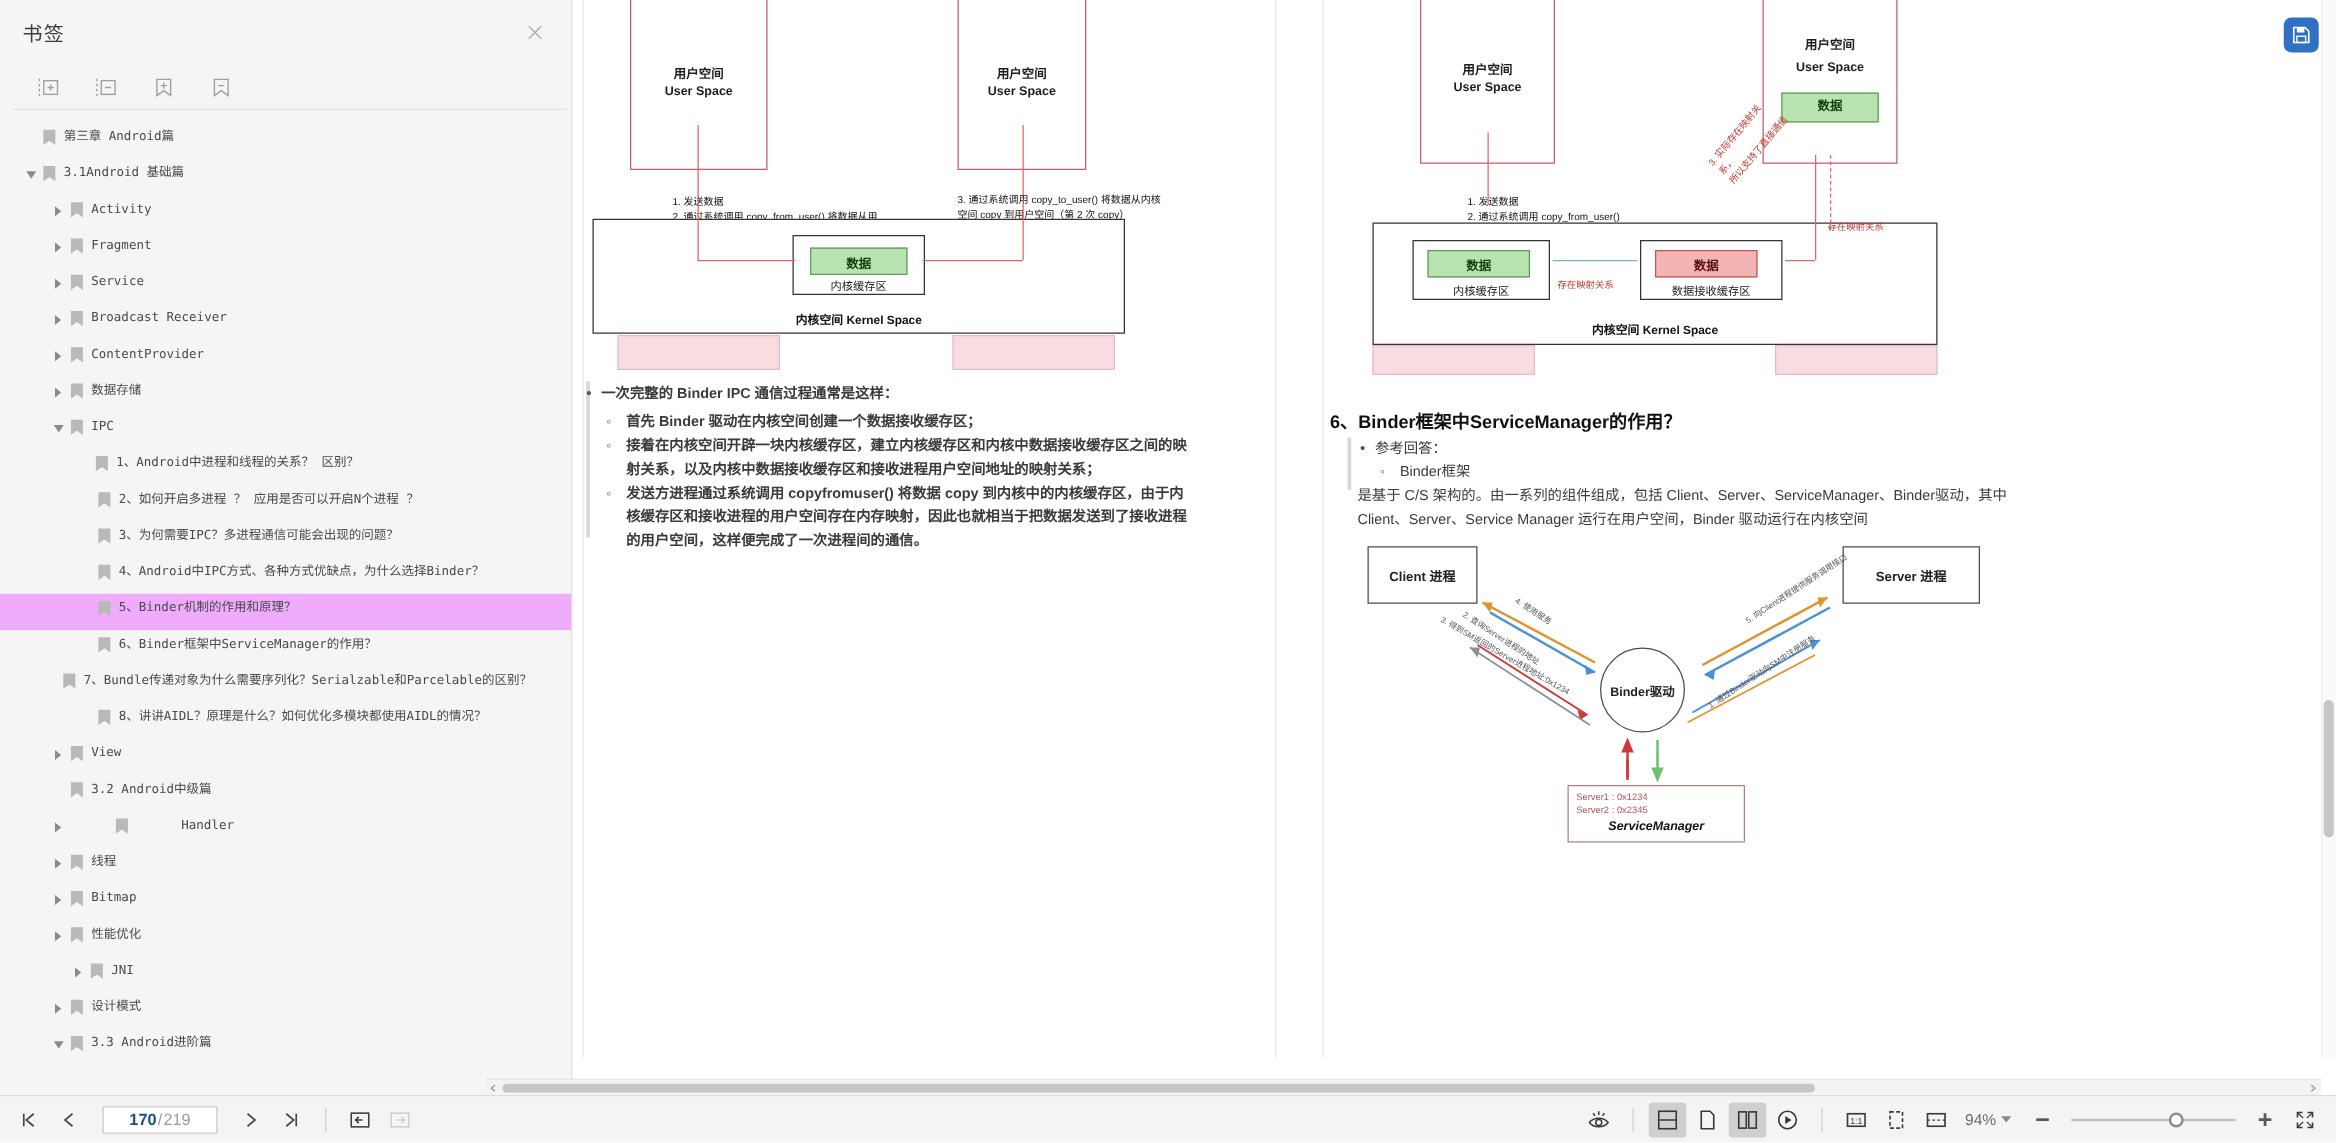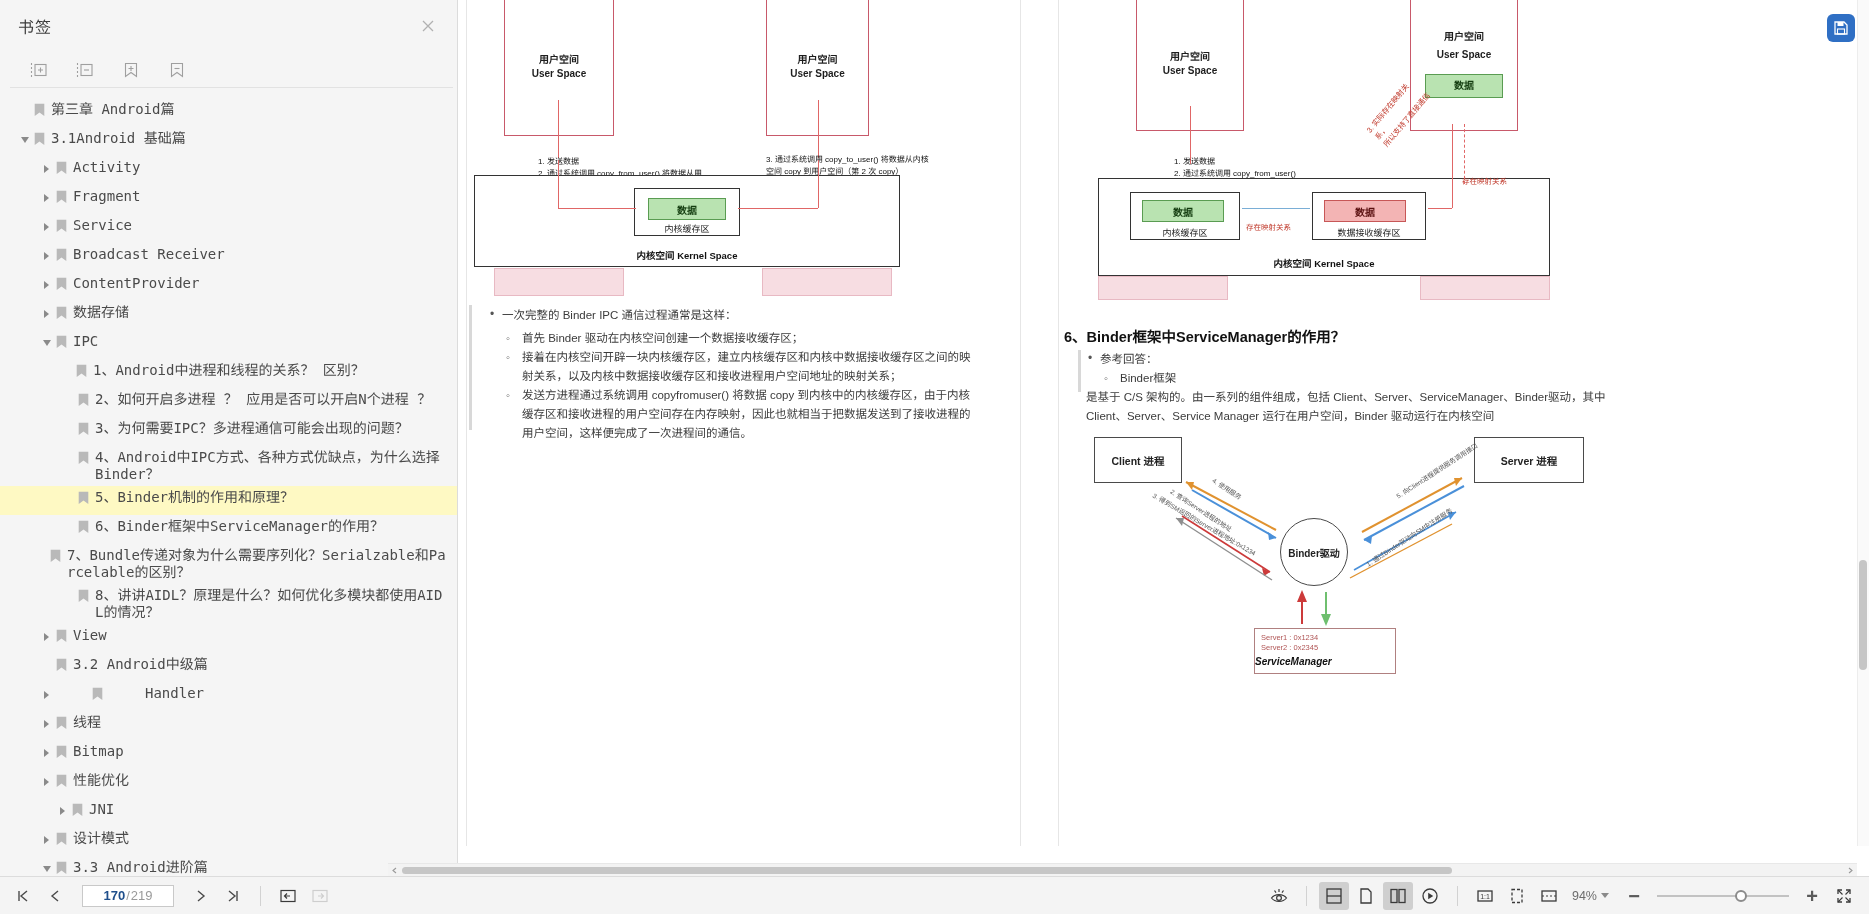--- a/index.html
+++ b/index.html
@@ -54,21 +54,21 @@
     padding: 10px 0 0 0;
     position: relative;
   }
   .tnode {
     display: flex; align-items: flex-start;
     min-height: 29px;
     padding: 3px 10px 3px 0;
     cursor: pointer;
     line-height: 17px;
   }
-  .tnode.sel { background: #fef9c3; }
+  .tnode.sel { background: #f0abfc; }
   .tnode .twist {
     width: 13px; flex: 0 0 13px;
     height: 17px;
     display: flex; align-items: center; justify-content: center;
     margin-top: 1px;
   }
   .tnode .twist i {
     display: block; width: 0; height: 0;
     border-left: 5px solid #8a8a8a;
     border-top: 4px solid transparent;
@@ -79,21 +79,21 @@
     border-right: 4.5px solid transparent;
     border-top: 6px solid #8a8a8a;
     border-bottom: 0;
   }
   .bm-ico {
     flex: 0 0 11px; width: 11px; height: 14px;
     margin: 2px 6px 0 3px;
   }
   .tlabel {
     font-family: "DejaVu Sans Mono", "Liberation Mono", monospace;
-    font-size: 14px;
+    font-size: 10px;
     color: #4a4a4a;
     white-space: normal;
     word-break: break-all;
   }
 
   
   .viewer {
     flex: 1 1 auto; min-width: 0;
     background: #ffffff;
     position: relative;
@@ -497,21 +497,21 @@
 
         <div class="dg" style="left:92px; top:208px; width:78px; height:1px; background:#e06666;"></div>
         <div class="dg" style="left:272px; top:208px; width:80px; height:1px; background:#e06666;"></div>
         <div class="dg" style="left:352px; top:160px; width:1px; height:48px; background:#e06666;"></div>
         <div class="dg" style="left:92px; top:160px; width:1px; height:48px; background:#e06666;"></div>
 
         <div class="dg pinkband" style="left:28px; top:268px; width:130px; height:28px;"></div>
         <div class="dg pinkband" style="left:296px; top:268px; width:130px; height:28px;"></div>
 
         <div class="quote-bar" style="left:3px; top:305px; height:125px;"></div>
-        <div class="txtblock" style="left:22px; top:306px; width:490px;">
+        <div class="txtblock" style="left:1px; top:306px; width:490px;font-weight:bold;">
           <div class="bullet-l1">一次完整的 Binder IPC 通信过程通常是这样：</div>
           <div class="bullet-l2" style="margin-top:4px;">首先 Binder 驱动在内核空间创建一个数据接收缓存区；</div>
           <div class="bullet-l2">接着在内核空间开辟一块内核缓存区，建立内核缓存区和内核中数据接收缓存区之间的映射关系，以及内核中数据接收缓存区和接收进程用户空间地址的映射关系；</div>
           <div class="bullet-l2">发送方进程通过系统调用 copyfromuser() 将数据 copy 到内核中的内核缓存区，由于内核缓存区和接收进程的用户空间存在内存映射，因此也就相当于把数据发送到了接收进程的用户空间，这样便完成了一次进程间的通信。</div>
         </div>
       </div>
 
       <div class="page-gap">
         <div style="position:relative;height:100%;">
           <div class="pg-rule" style="left:6px;"></div>
@@ -569,21 +569,21 @@
         </div>
         <div class="txtblock" style="left:22px; top:388px; width:530px;">是基于 C/S 架构的。由一系列的组件组成，包括 Client、Server、ServiceManager、Binder驱动，其中 Client、Server、Service Manager 运行在用户空间，Binder 驱动运行在内核空间</div>
 
         <div class="dg" style="left:30px; top:437px; width:88px; height:46px; border:1.5px solid #4a4a4a; display:flex;align-items:center;justify-content:center;font-size:10.5px;font-weight:700;color:#222;">Client 进程</div>
         <div class="dg" style="left:410px; top:437px; width:110px; height:46px; border:1.5px solid #4a4a4a; display:flex;align-items:center;justify-content:center;font-size:10.5px;font-weight:700;color:#222;">Server 进程</div>
         <div class="dg" style="left:216px; top:518px; width:68px; height:68px; border:1.5px solid #4a4a4a; border-radius:50%; display:flex;align-items:center;justify-content:center;font-size:10px;font-weight:700;color:#222;">Binder驱动</div>
 
         <div class="dg" style="left:190px; top:628px; width:142px; height:46px; border:1.5px solid #b08080; background:#fff;">
           <div style="font-size:7.5px;color:#b05555;padding:4px 0 0 6px;">Server1 : 0x1234</div>
           <div style="font-size:7.5px;color:#b05555;padding:1px 0 0 6px;">Server2 : 0x2345</div>
-          <div style="font-size:10px;font-weight:700;font-style:italic;color:#111;padding-top:4px;">ServiceManager</div>
+          <div style="font-size:10px;font-weight:700;font-style:italic;text-align:center;color:#111;padding-top:4px;">ServiceManager</div>
         </div>
 
         <svg class="dg" style="left:0;top:420px;width:585px;height:270px;">
           <line x1="128" y1="70" x2="212" y2="118" stroke="#4a90d9" stroke-width="2"></line>
           <polygon points="212,118 204,112 205,120" fill="#4a90d9"></polygon>
           <line x1="212" y1="110" x2="122" y2="62" stroke="#e0922f" stroke-width="2"></line>
           <polygon points="122,62 130,62 128,70" fill="#e0922f"></polygon>
           <line x1="118" y1="96" x2="206" y2="152" stroke="#cc3a3a" stroke-width="1.6"></line>
           <polygon points="206,152 198,148 200,156" fill="#cc3a3a"></polygon>
           <line x1="208" y1="160" x2="112" y2="98" stroke="#8f8f8f" stroke-width="1.4"></line>

